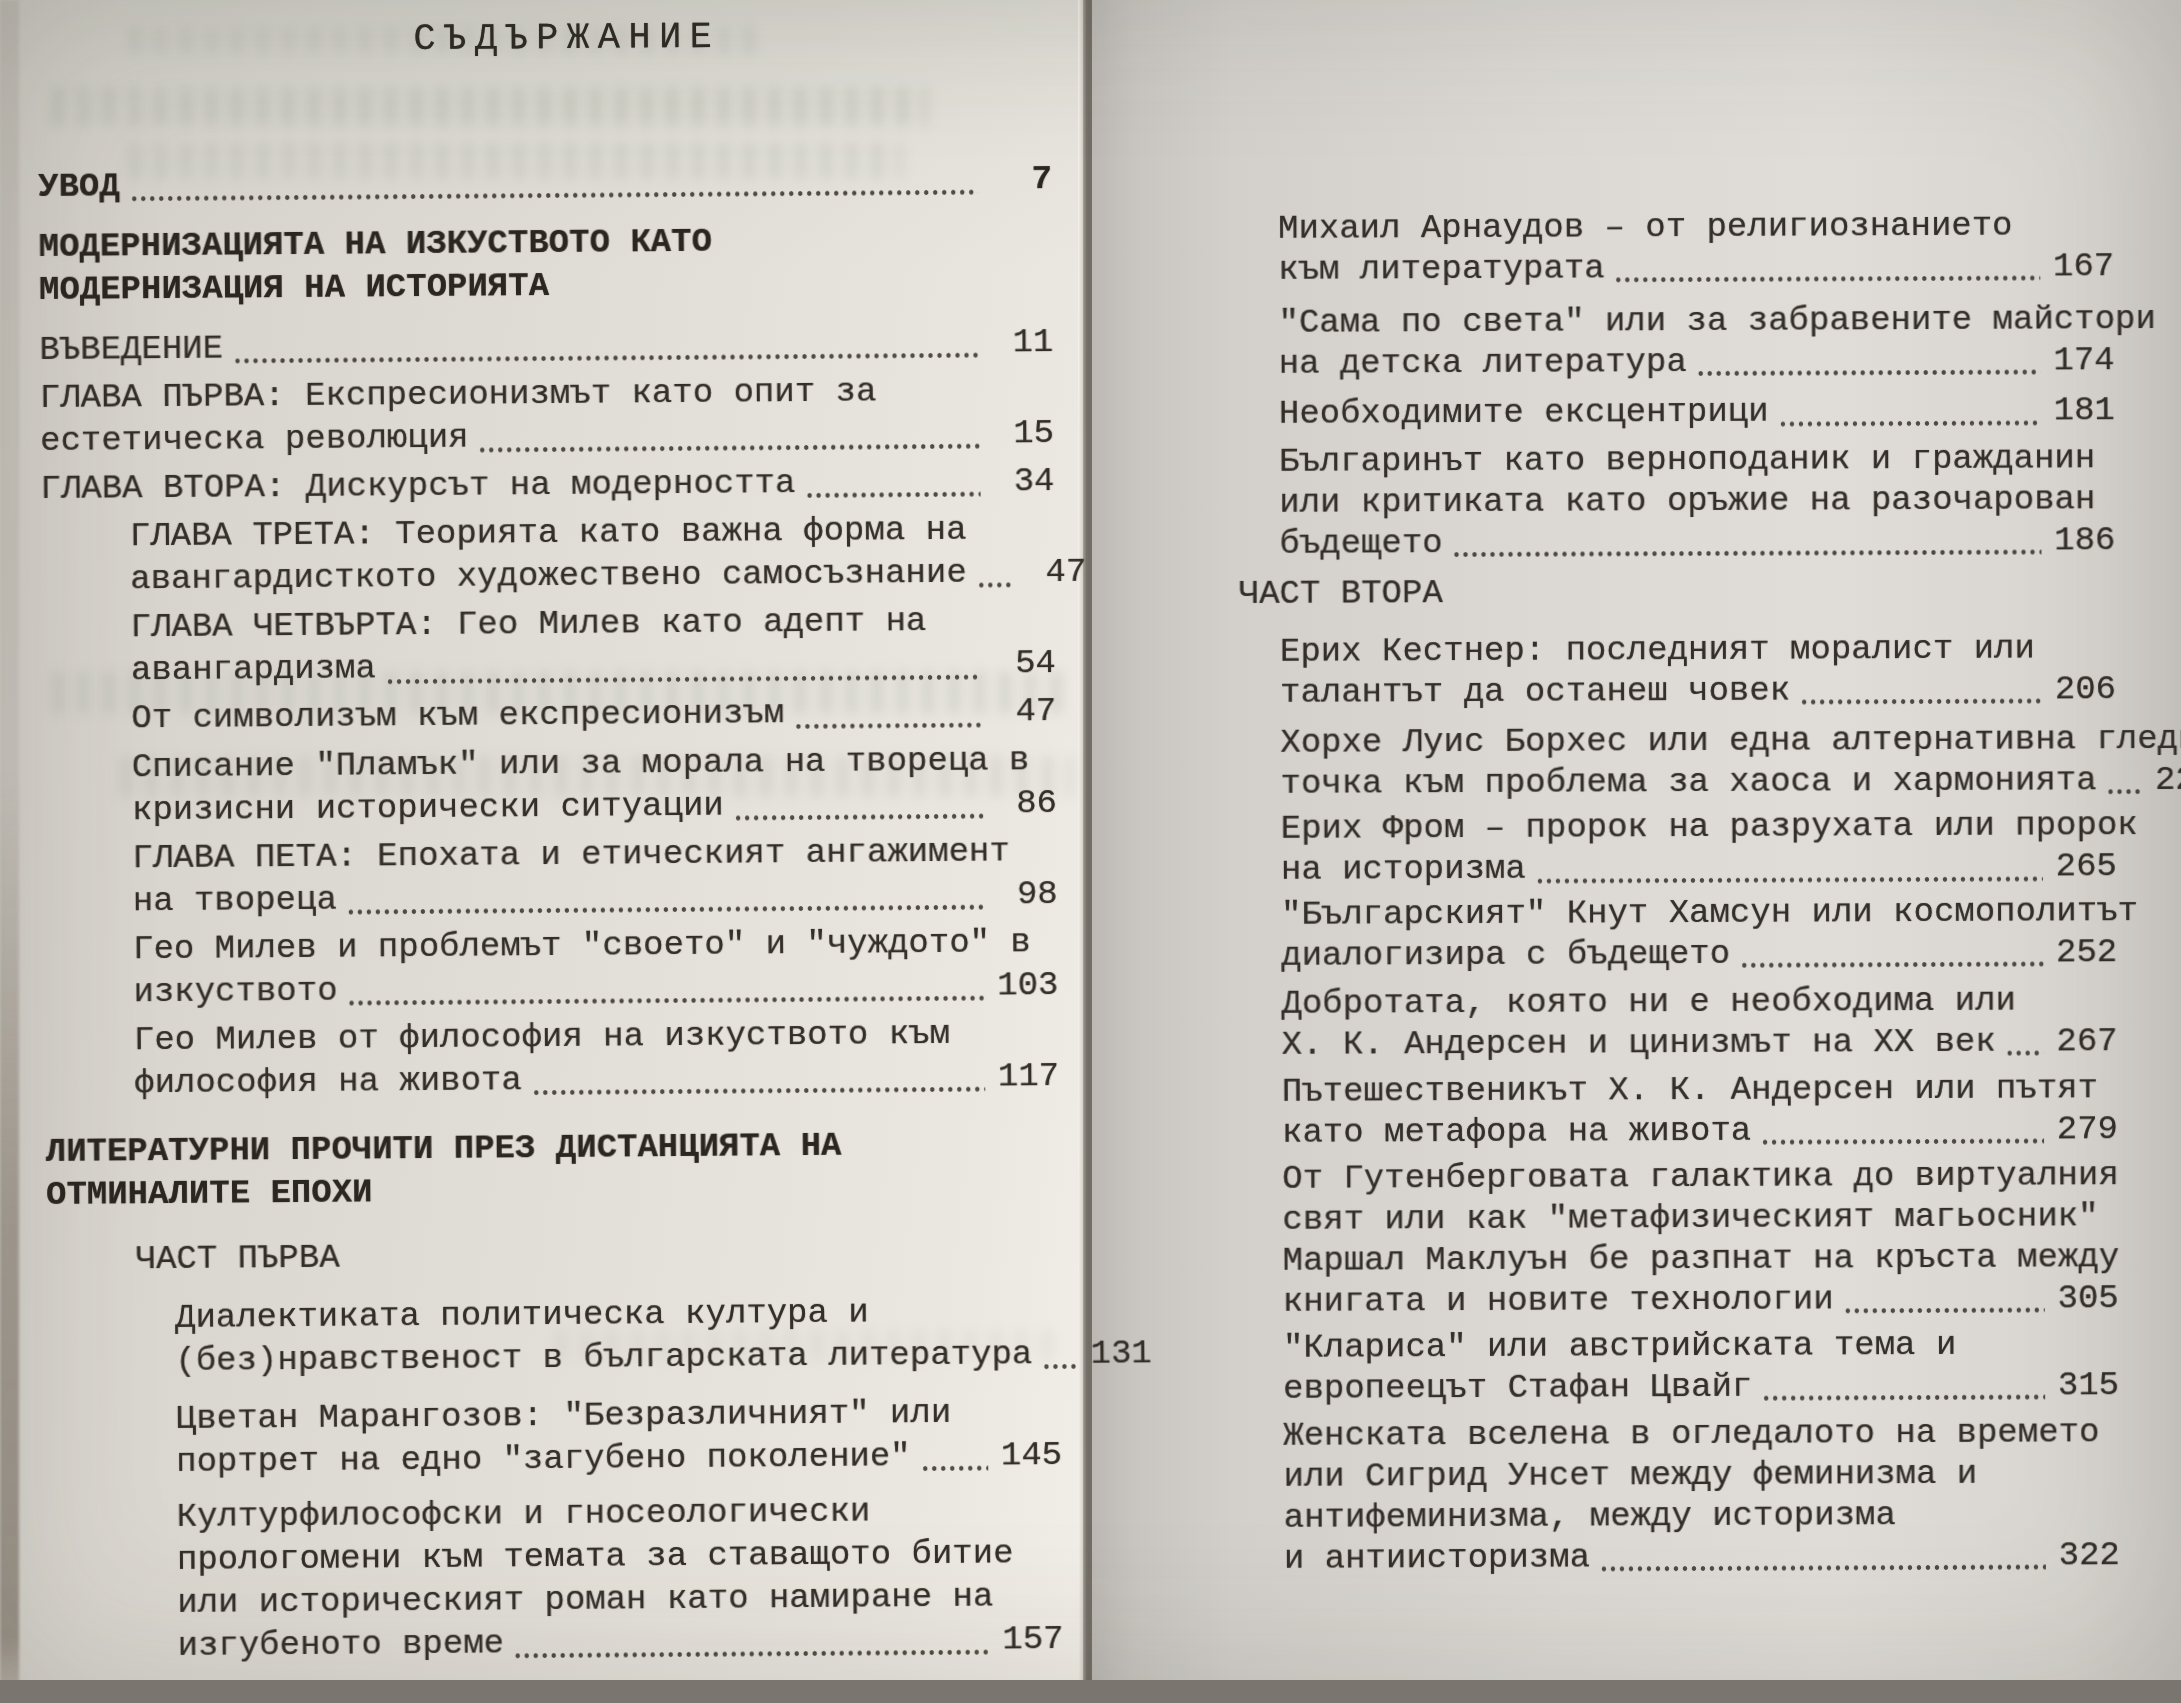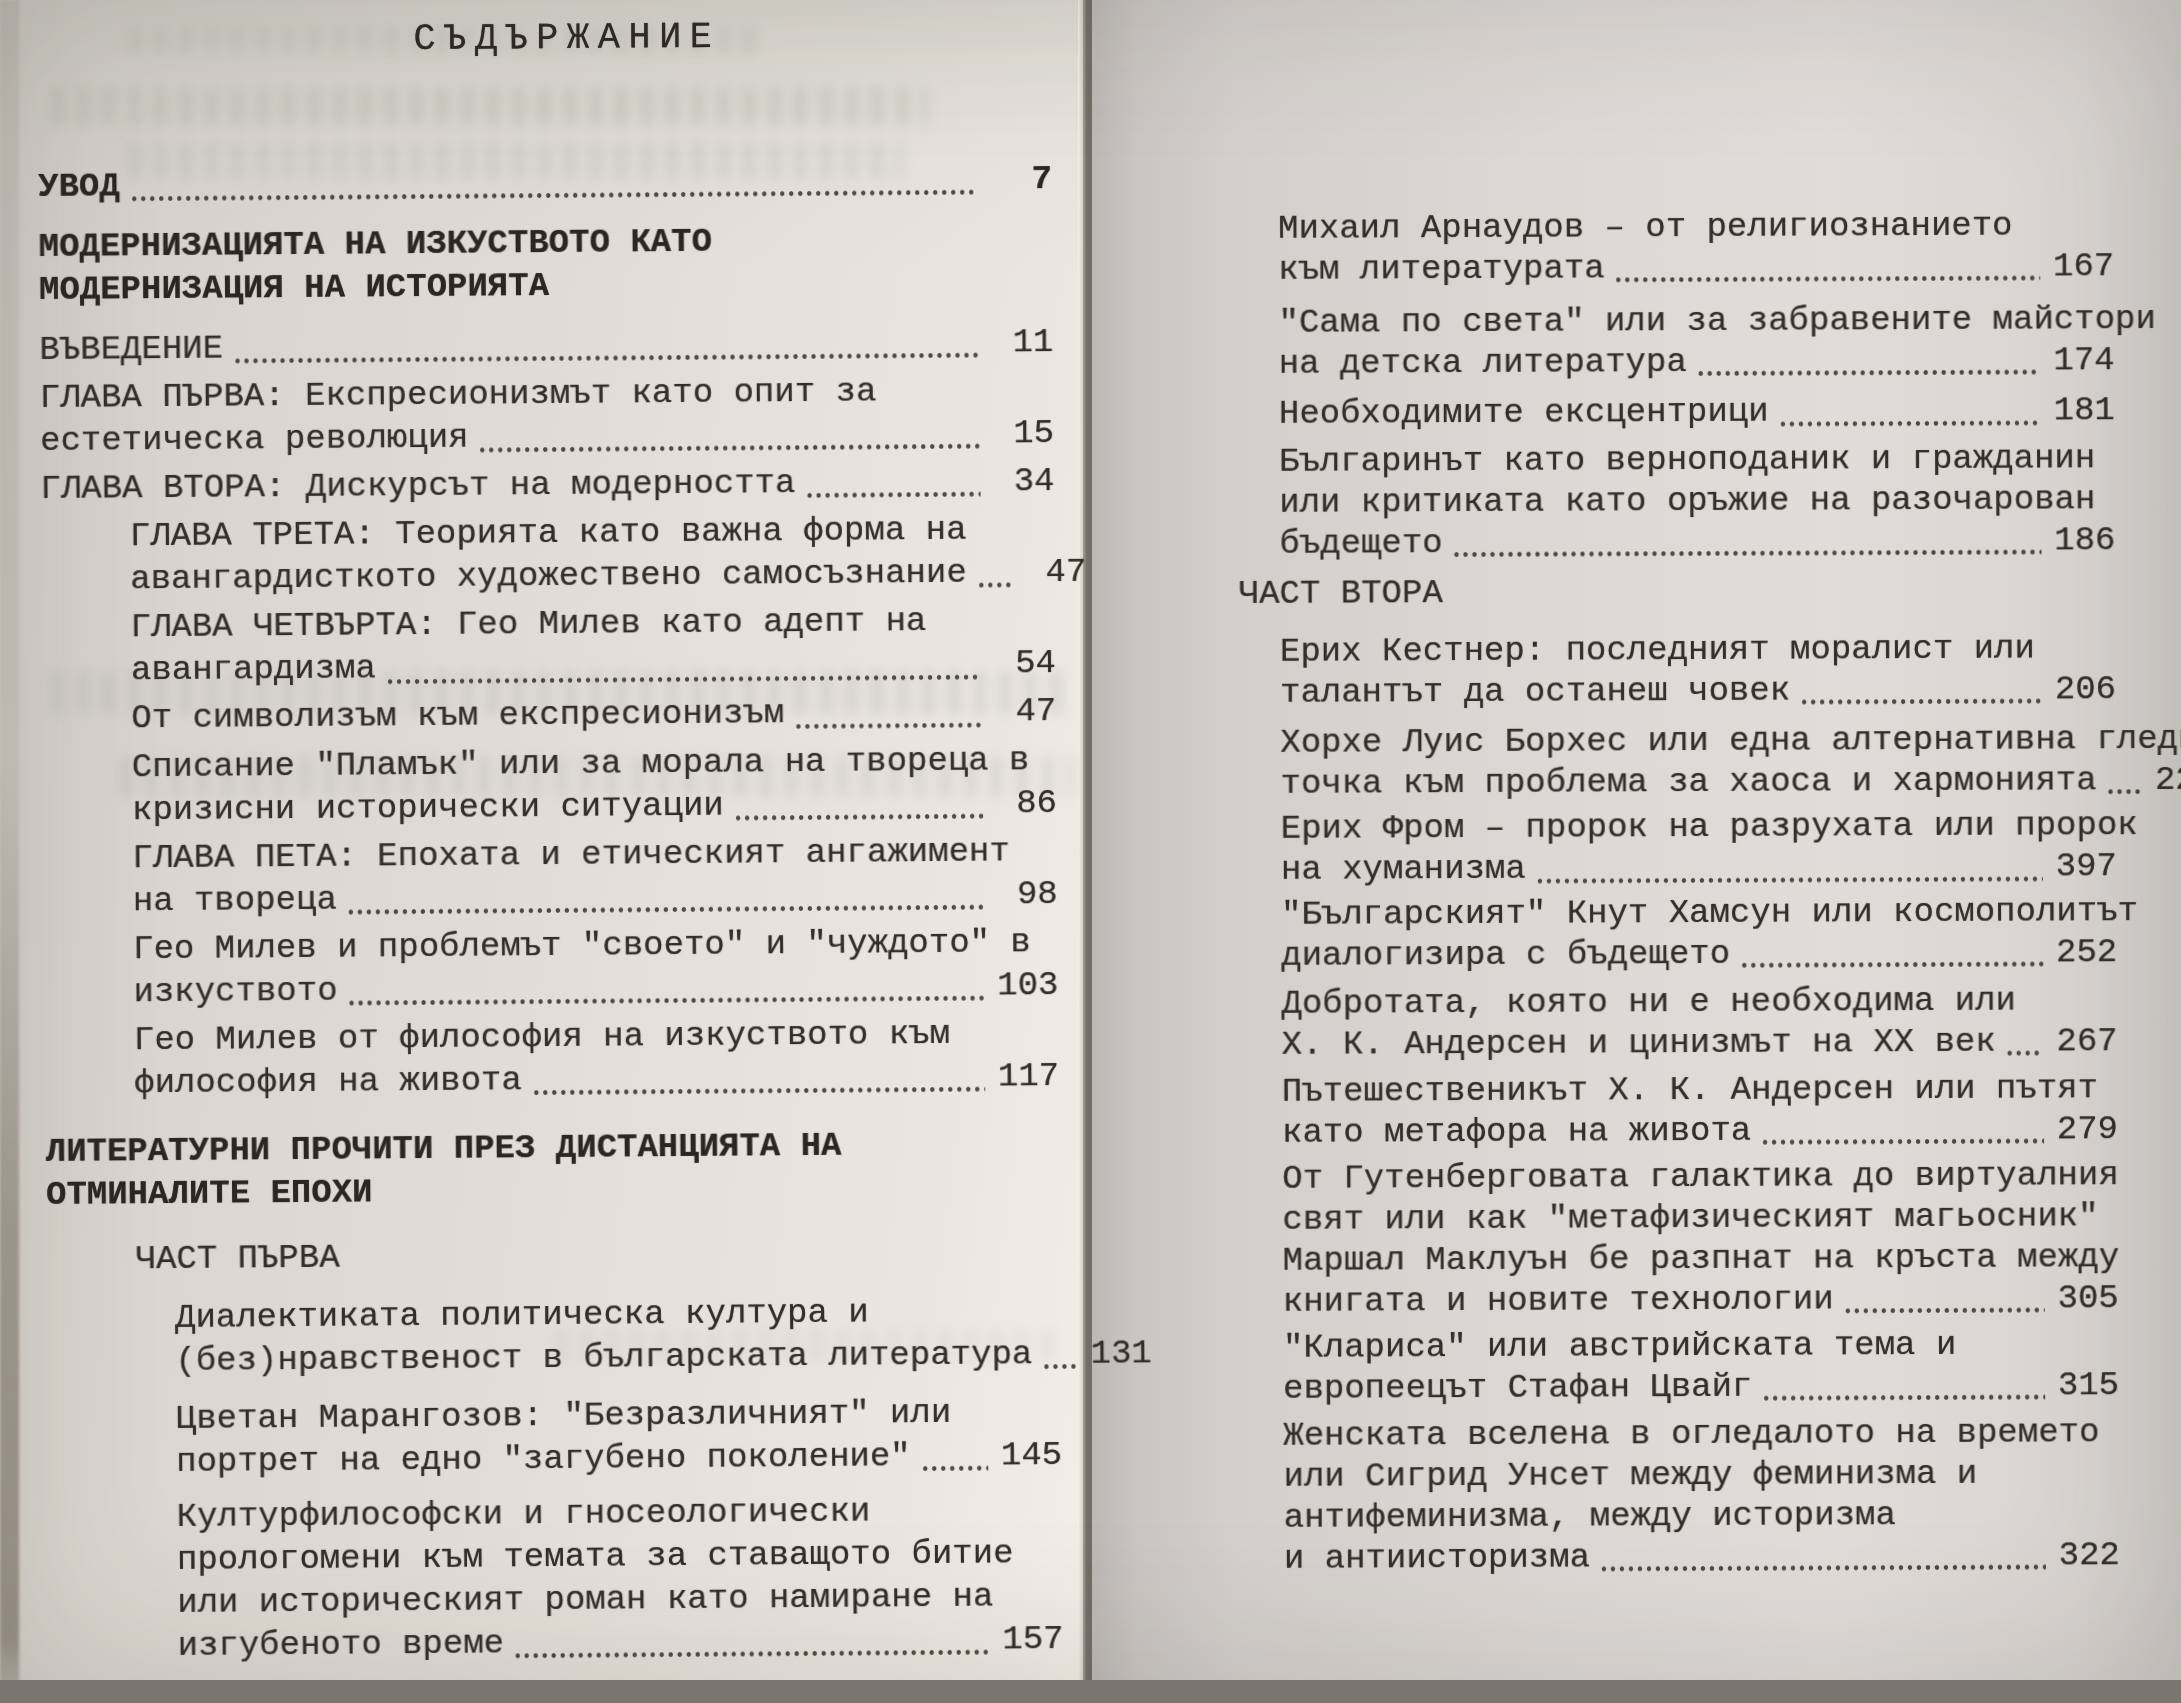--- a/index.html
+++ b/index.html
@@ -331,23 +331,23 @@
           <span class="t">точка към проблема за хаоса и хармонията</span>
           <span class="dots"></span>
           <span class="num">227</span>
         </div>
       </div>
       <div class="entry ind1">
         <div class="line">
           <span class="t">Ерих Фром – пророк на разрухата или пророк</span>
         </div>
         <div class="line">
-          <span class="t">на хуманизма</span>
-          <span class="dots"></span>
-          <span class="num">397</span>
+          <span class="t">на историзма</span>
+          <span class="dots"></span>
+          <span class="num">265</span>
         </div>
       </div>
       <div class="entry ind1">
         <div class="line">
           <span class="t">"Българският" Кнут Хамсун или космополитът</span>
         </div>
         <div class="line">
           <span class="t">диалогизира с бъдещето</span>
           <span class="dots"></span>
           <span class="num">252</span>

